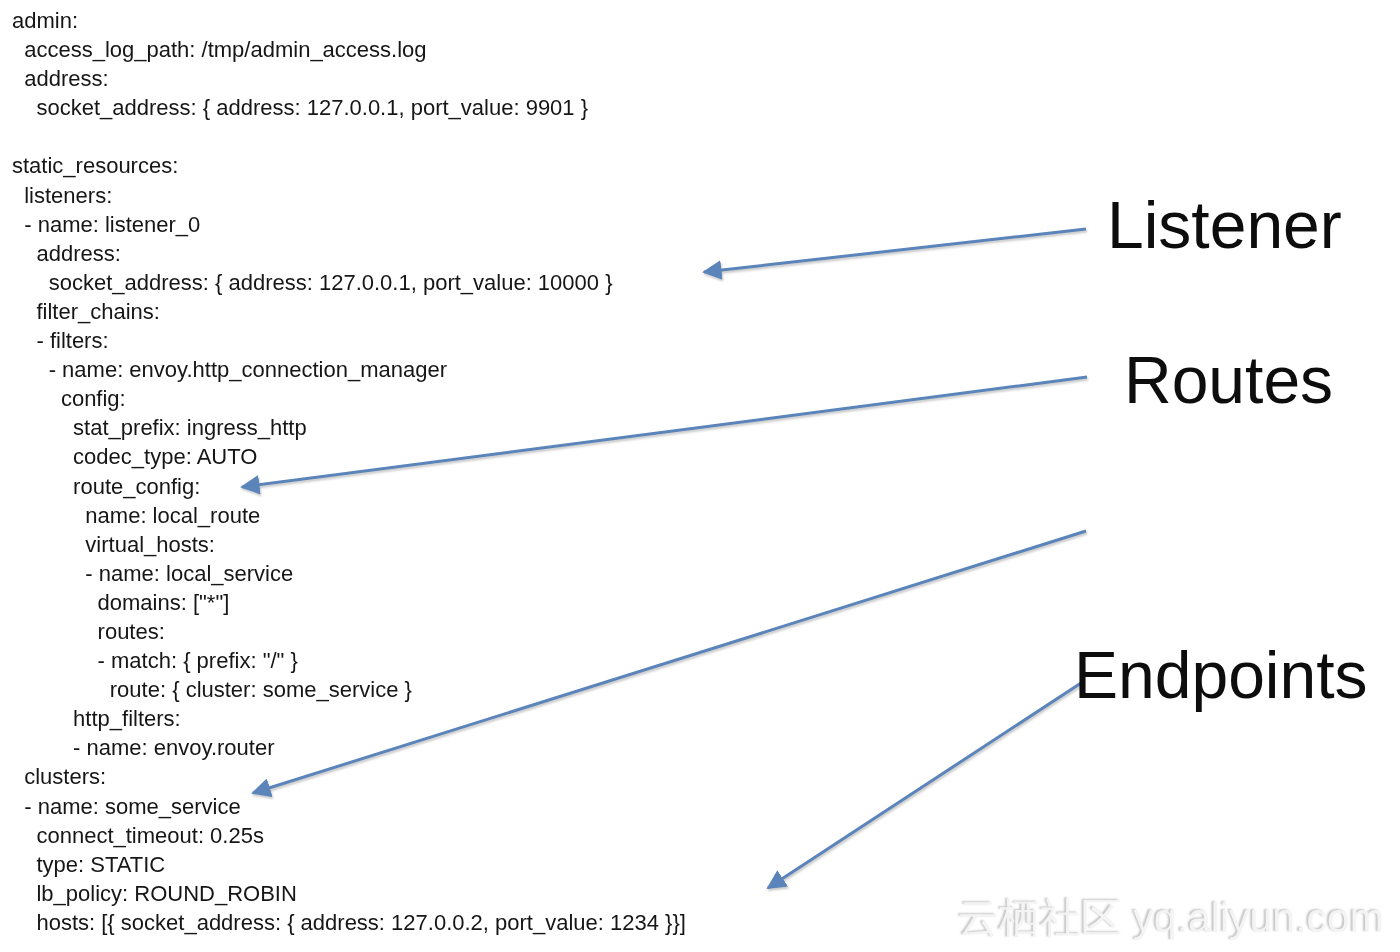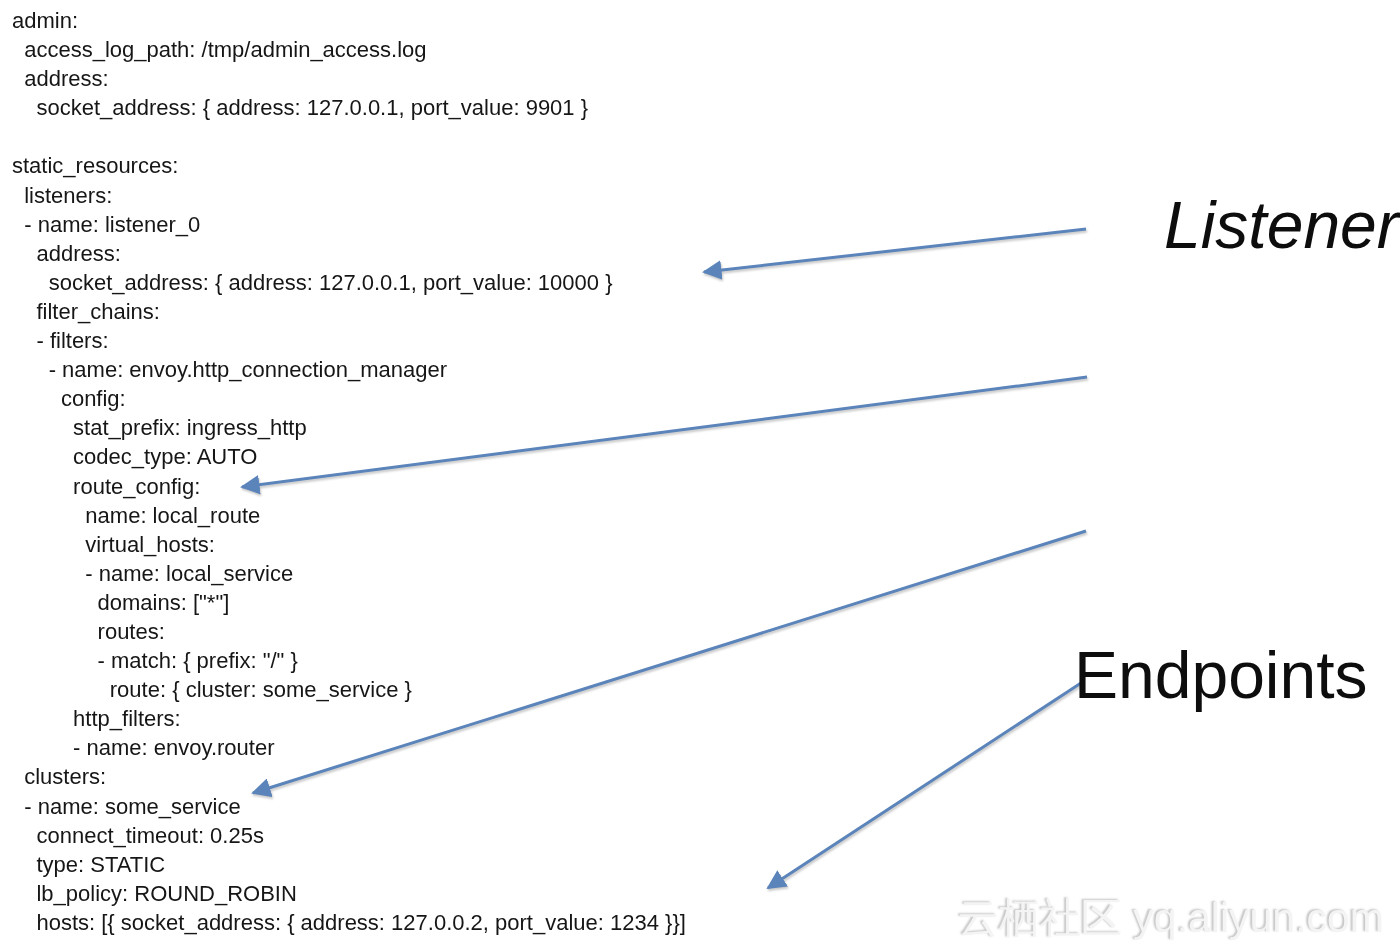--- a/index.html
+++ b/index.html
@@ -46,21 +46,21 @@
 
   
   .callout {
     position: absolute;
     font-family: "Liberation Sans", sans-serif;
     font-size: 66px;
     line-height: 1.1;
     color: var(--label-text);
     white-space: nowrap;
   }
-  .label-listener  { left: 1164px; top: 189px; font-style: italic; }
+  .label-listener  { left: 1107px; top: 189px; }
   .label-routes    { left: 1124px; top: 344px; }
   .label-clusters  { left: 1105px; top: 492px; }
   .label-endpoints { left: 1074px; top: 639px; }
 
   
   .watermark {
     position: absolute;
     right: 16px;
     bottom: 6px;
     font-family: "Liberation Sans", sans-serif;
@@ -85,19 +85,20 @@
       </marker>
     </defs>
     <line class="arrow-line" x1="1086" y1="229" x2="704" y2="272" marker-end="url(#ah)"></line>
     <line class="arrow-line" x1="1087" y1="377" x2="242" y2="487" marker-end="url(#ah)"></line>
     <line class="arrow-line" x1="1086" y1="531" x2="253" y2="793" marker-end="url(#ah)"></line>
     <line class="arrow-line" x1="1081" y1="683" x2="768" y2="888" marker-end="url(#ah)"></line>
   </svg>
 
   <div class="callout label-listener">Listener</div>
 
+  <div class="callout label-routes">Routes</div>
 
 
   <div class="callout label-endpoints">Endpoints</div>
 
   <div class="watermark">云栖社区 yq.aliyun.com</div>
 
 </div>
 
 </body></html>

